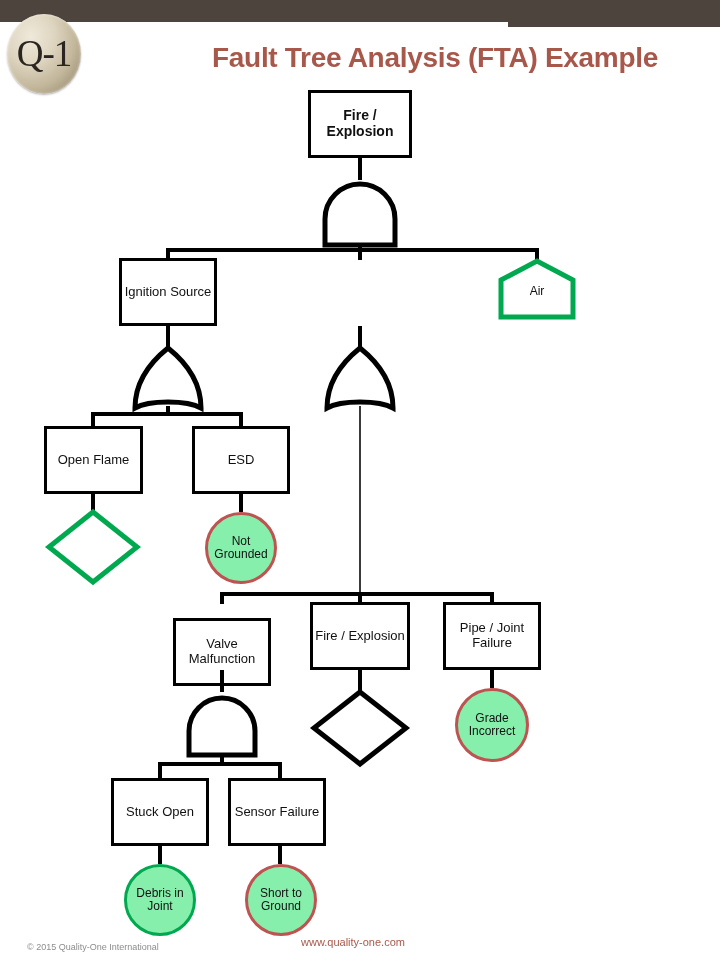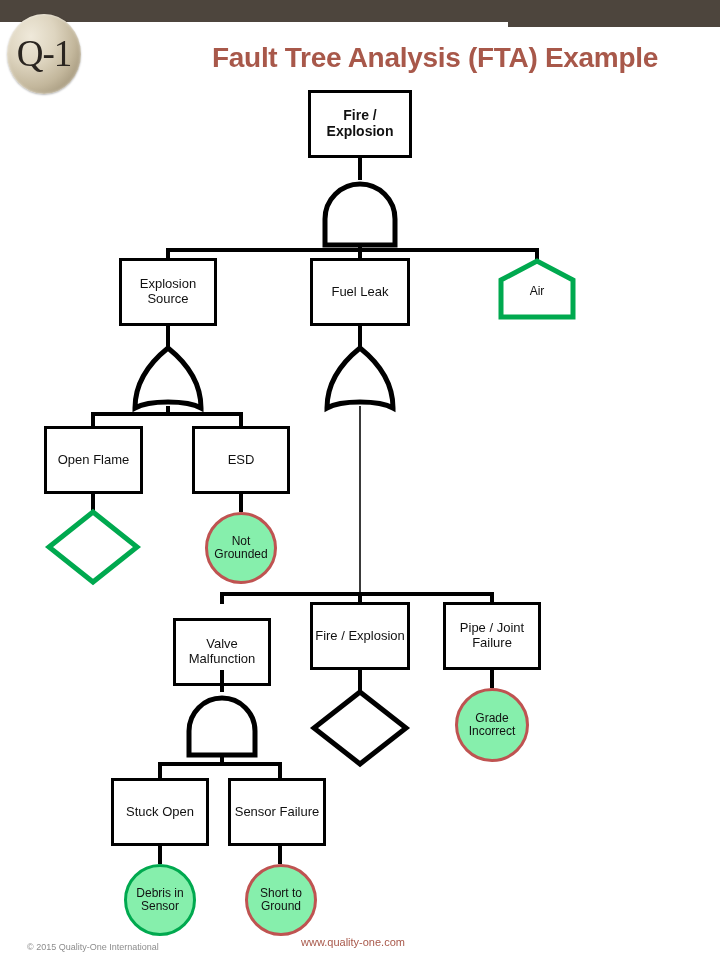--- a/index.html
+++ b/index.html
@@ -167,26 +167,23 @@
 
   <div class="line" style="left:358px; top:244px; width:4px; height:8px;"></div>
 
   <div class="line" style="left:166px; top:248px; width:373px; height:4px;"></div>
 
   <div class="line" style="left:166px; top:248px; width:4px; height:12px;"></div>
   <div class="line" style="left:358px; top:248px; width:4px; height:12px;"></div>
   <div class="line" style="left:535px; top:248px; width:4px; height:12px;"></div>
 
   <div class="node box" style="left:119px; top:258px; width:98px; height:68px;">
-    <span>Explosion Source</span>
-  </div>
-
-  <div class="node box" style="left:310px; top:258px; width:100px; height:68px;">
-    <span>Fuel Leak</span>
-  </div>
+    <span>Ignition Source</span>
+  </div>
+
 
   <svg class="shape" style="left:498px; top:258px; width:78px; height:62px;" viewBox="0 0 78 62">
     <polygon class="house-green" points="3,22 39,3 75,22 75,59 3,59"></polygon>
   </svg>
   <div class="house-label" style="left:498px; top:284px; width:78px;">Air</div>
 
   <div class="line" style="left:166px; top:326px; width:4px; height:22px;"></div>
 
   <svg class="shape" style="left:113px; top:344px; width:110px; height:70px;" viewBox="0 0 110 70">
     <path class="gate-stroke" d="M 55 4 C 30 24 22 44 22 64 C 36 56 74 56 88 64 C 88 44 80 24 55 4 Z"></path>
@@ -266,21 +263,21 @@
   <div class="node box" style="left:111px; top:778px; width:98px; height:68px;">
     <span>Stuck Open</span>
   </div>
 
   <div class="node box" style="left:228px; top:778px; width:98px; height:68px;">
     <span>Sensor Failure</span>
   </div>
 
   <div class="line" style="left:158px; top:846px; width:4px; height:18px;"></div>
   <div class="node circle green" style="left:124px; top:864px; width:72px; height:72px;">
-    <span>Debris in Sensor</span>
+    <span>Debris in Joint</span>
   </div>
 
   <div class="line" style="left:278px; top:846px; width:4px; height:18px;"></div>
   <div class="node circle red" style="left:245px; top:864px; width:72px; height:72px;">
     <span>Short to Ground</span>
   </div>
 
   <div class="footer-copyright">© 2015 Quality-One International</div>
   <div class="footer-url">www.quality-one.com</div>
 

